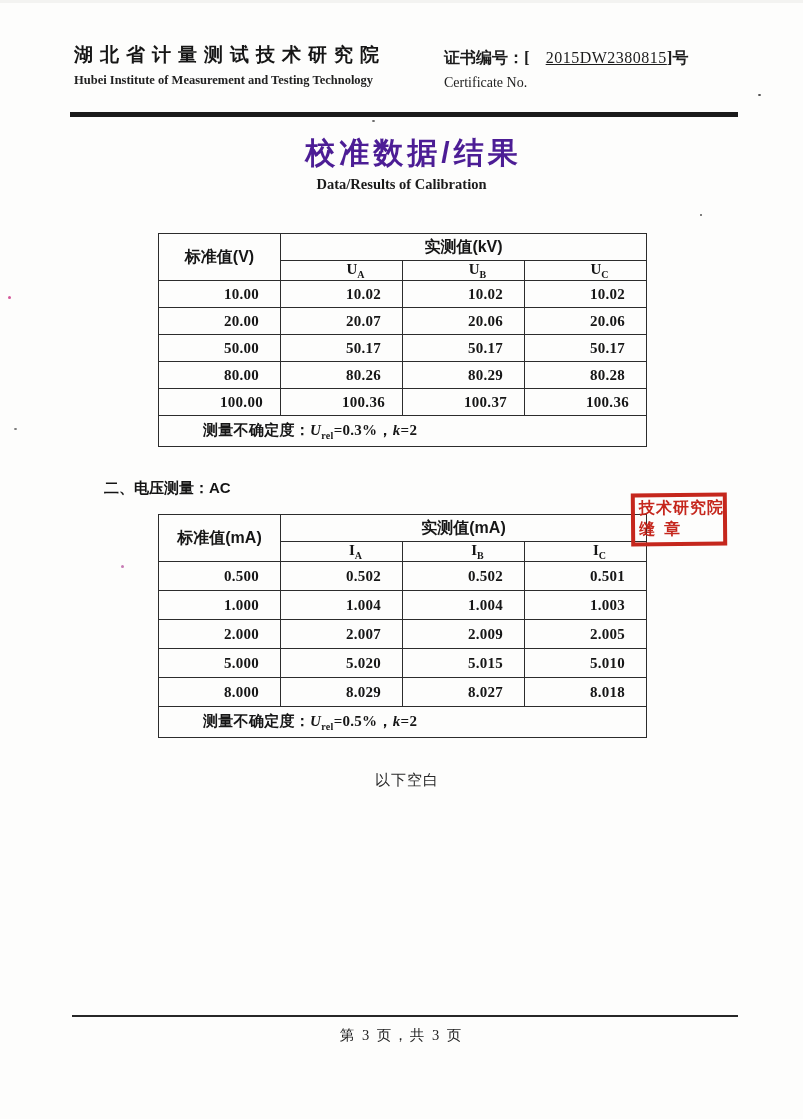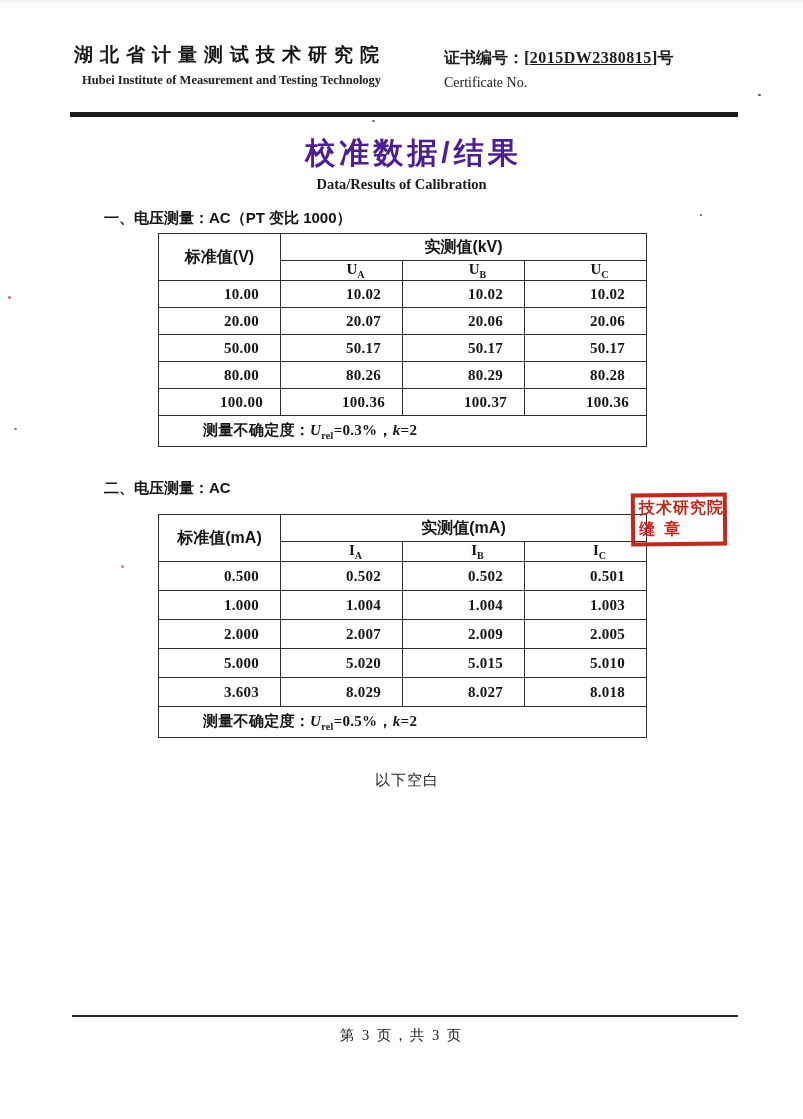--- a/index.html
+++ b/index.html
@@ -15,27 +15,27 @@
 
   
   .org-block { position:absolute; left:74px; top:42px; }
   .org-cn {
     font-family:"Liberation Sans", sans-serif;
     font-size:19px; font-weight:bold; letter-spacing:7px;
     color:#161616; white-space:nowrap;
   }
   .org-en {
     font-family:"Liberation Serif", serif;
-    font-size:12.5px; font-weight:bold; margin-top:5px; color:#222;margin-left:8px;
+    font-size:12.5px; font-weight:bold; margin-top:5px; color:#222;
   }
   .cert-block { position:absolute; left:444px; top:48px; }
   .cert-line1 { font-size:16px; white-space:nowrap; }
   .cert-label { font-family:"Liberation Sans", sans-serif; font-weight:bold; }
   .cert-bracket { font-weight:bold; font-size:17px; }
-  .cert-no { font-weight:bold; font-size:16px; text-decoration:underline; letter-spacing:0.5px; }
+  .cert-no { font-weight:normal; font-size:16px; text-decoration:underline; letter-spacing:0.5px;margin-left:16px; }
   .cert-suffix { font-family:"Liberation Sans", sans-serif; font-weight:bold; }
   .cert-en { font-size:14px; margin-top:6px; color:#222; }
 
   
   .header-rule {
     position:absolute; left:70px; top:112px; width:668px; height:2px;
     border-top:3px solid #1b1b1b; border-bottom:2px solid #1b1b1b;
   }
 
   
@@ -143,21 +143,20 @@
       <span class="cert-label">证书编号：</span><span class="cert-bracket">[</span><span class="cert-no">2015DW2380815</span><span class="cert-bracket">]</span><span class="cert-suffix">号</span>
     </div>
     <div class="cert-en">Certificate No.</div>
   </div>
 
   <div class="header-rule"></div>
 
   <div class="doc-title">校准数据/结果</div>
   <div class="doc-subtitle">Data/Results of Calibration</div>
 
-  <div class="sec-heading sec-1">一、电压测量：AC（PT 变比 1000）</div>
 
   <table class="cal-table tbl-1">
     <colgroup>
         <col style="width:25%">
         <col style="width:25%">
         <col style="width:25%">
         <col style="width:25%">
       </colgroup>
     <tbody>
         <tr class="hdr-row-1">
@@ -250,21 +249,21 @@
           <td>2.009</td>
           <td>2.005</td>
         </tr>
         <tr>
           <td>5.000</td>
           <td>5.020</td>
           <td>5.015</td>
           <td>5.010</td>
         </tr>
         <tr>
-          <td>3.603</td>
+          <td>8.000</td>
           <td>8.029</td>
           <td>8.027</td>
           <td>8.018</td>
         </tr>
       </tbody>
     <tbody>
         <tr>
       <td class="uncert-cell" colspan="4">
         <span class="uncert-label">测量不确定度：</span><span class="uncert-sym">U</span><sub>rel</sub><span class="uncert-val">=0.5%，</span><span class="uncert-sym">k</span><span class="uncert-val">=2</span>
       </td>

